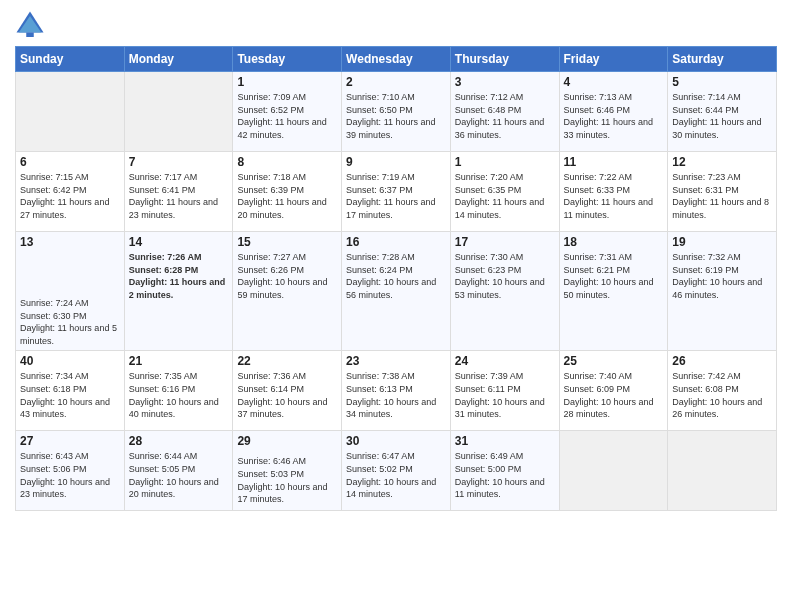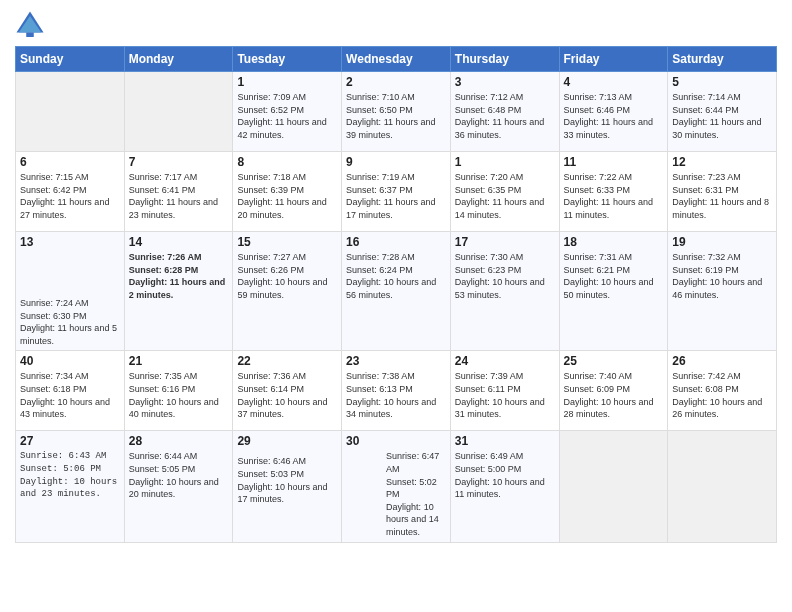--- a/index.html
+++ b/index.html
@@ -280,39 +280,39 @@
           <td>
             <span class="day-number">26</span>
             <div class="day-info" style="white-space: pre-line;">Sunrise: 7:42 AM
 Sunset: 6:08 PM
 Daylight: 10 hours and 26 minutes.</div>
           </td>
         </tr>
         <tr>
           <td>
             <span class="day-number">27</span>
-            <div class="day-info" style="white-space: pre-line; font-family: Liberation Mono, monospace;">Sunrise: 6:43 AM
+            <div class="day-info" style="white-space: pre-line;">Sunrise: 6:43 AM
 Sunset: 5:06 PM
 Daylight: 10 hours and 23 minutes.</div>
           </td>
           <td>
             <span class="day-number">28</span>
             <div class="day-info" style="white-space: pre-line;">Sunrise: 6:44 AM
 Sunset: 5:05 PM
 Daylight: 10 hours and 20 minutes.</div>
           </td>
           <td>
             <span class="day-number">29</span>
             <div class="day-info" style="white-space: pre-line; margin-top: 7px;">Sunrise: 6:46 AM
 Sunset: 5:03 PM
 Daylight: 10 hours and 17 minutes.</div>
           </td>
           <td>
             <span class="day-number">30</span>
-            <div class="day-info" style="white-space: pre-line; margin-left: 40px;">Sunrise: 6:47 AM
+            <div class="day-info" style="white-space: pre-line;">Sunrise: 6:47 AM
 Sunset: 5:02 PM
 Daylight: 10 hours and 14 minutes.</div>
           </td>
           <td>
             <span class="day-number">31</span>
             <div class="day-info" style="white-space: pre-line;">Sunrise: 6:49 AM
 Sunset: 5:00 PM
 Daylight: 10 hours and 11 minutes.</div>
           </td>
           <td class="empty"></td>

